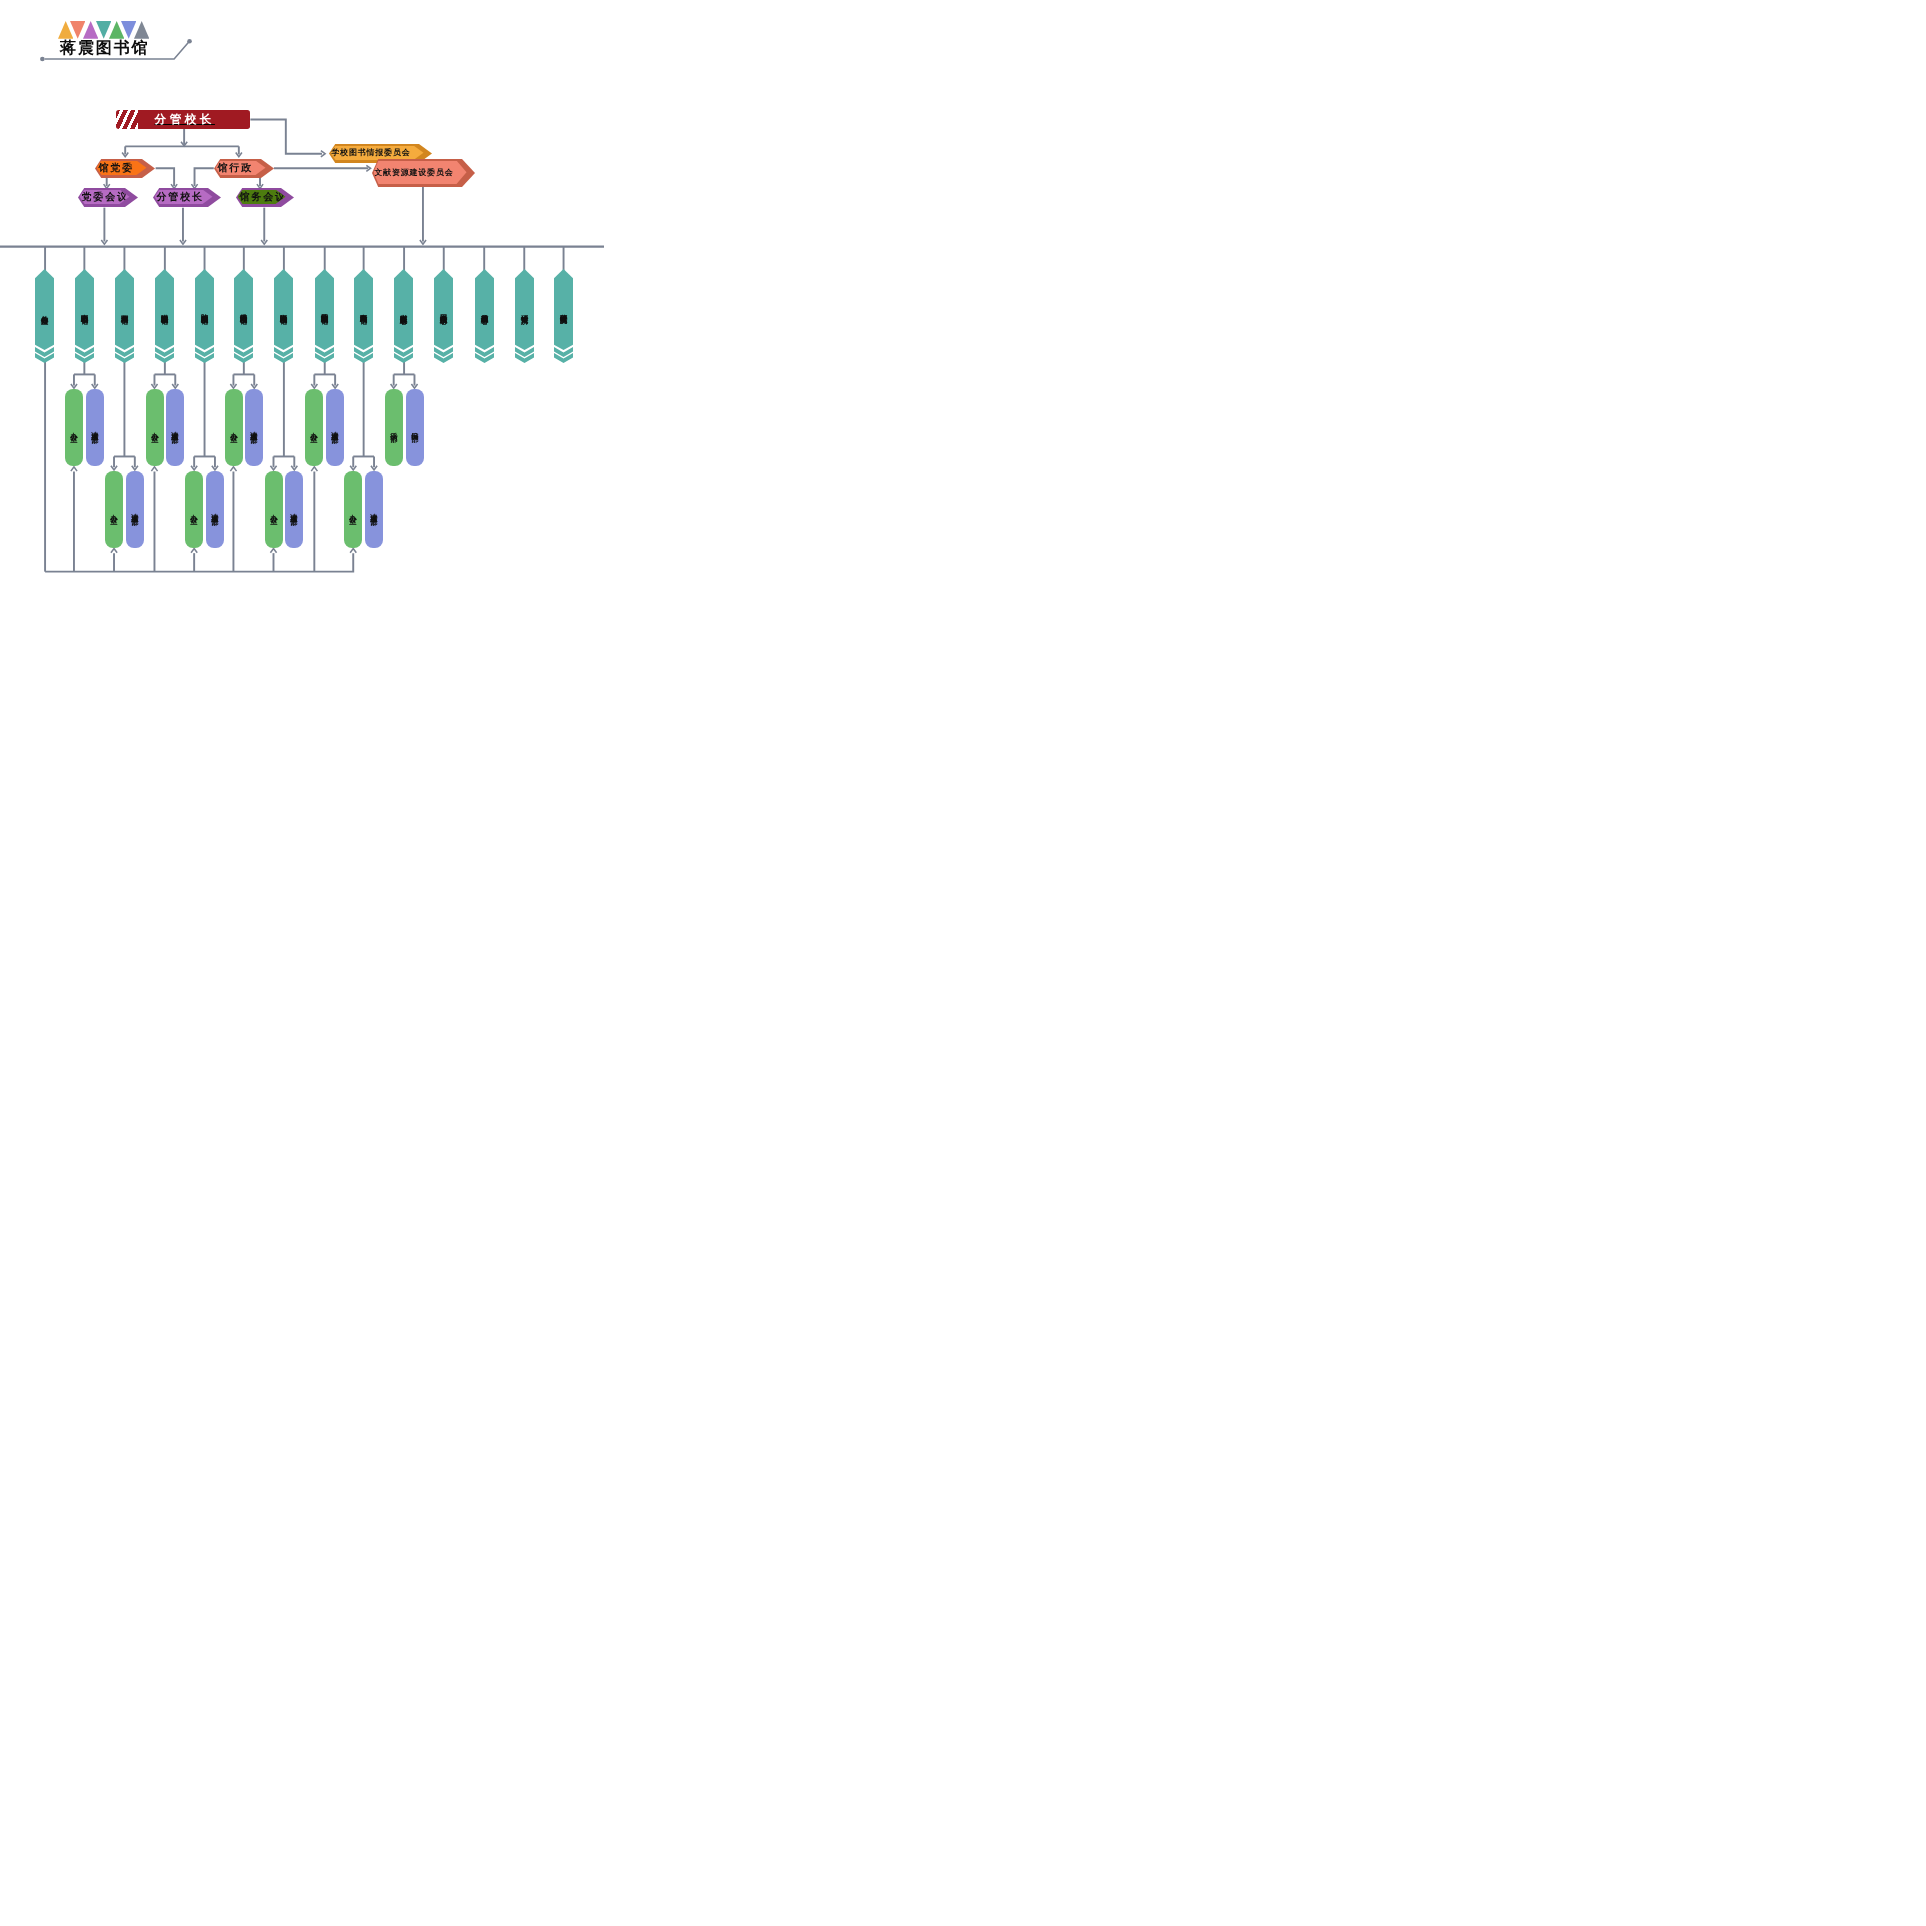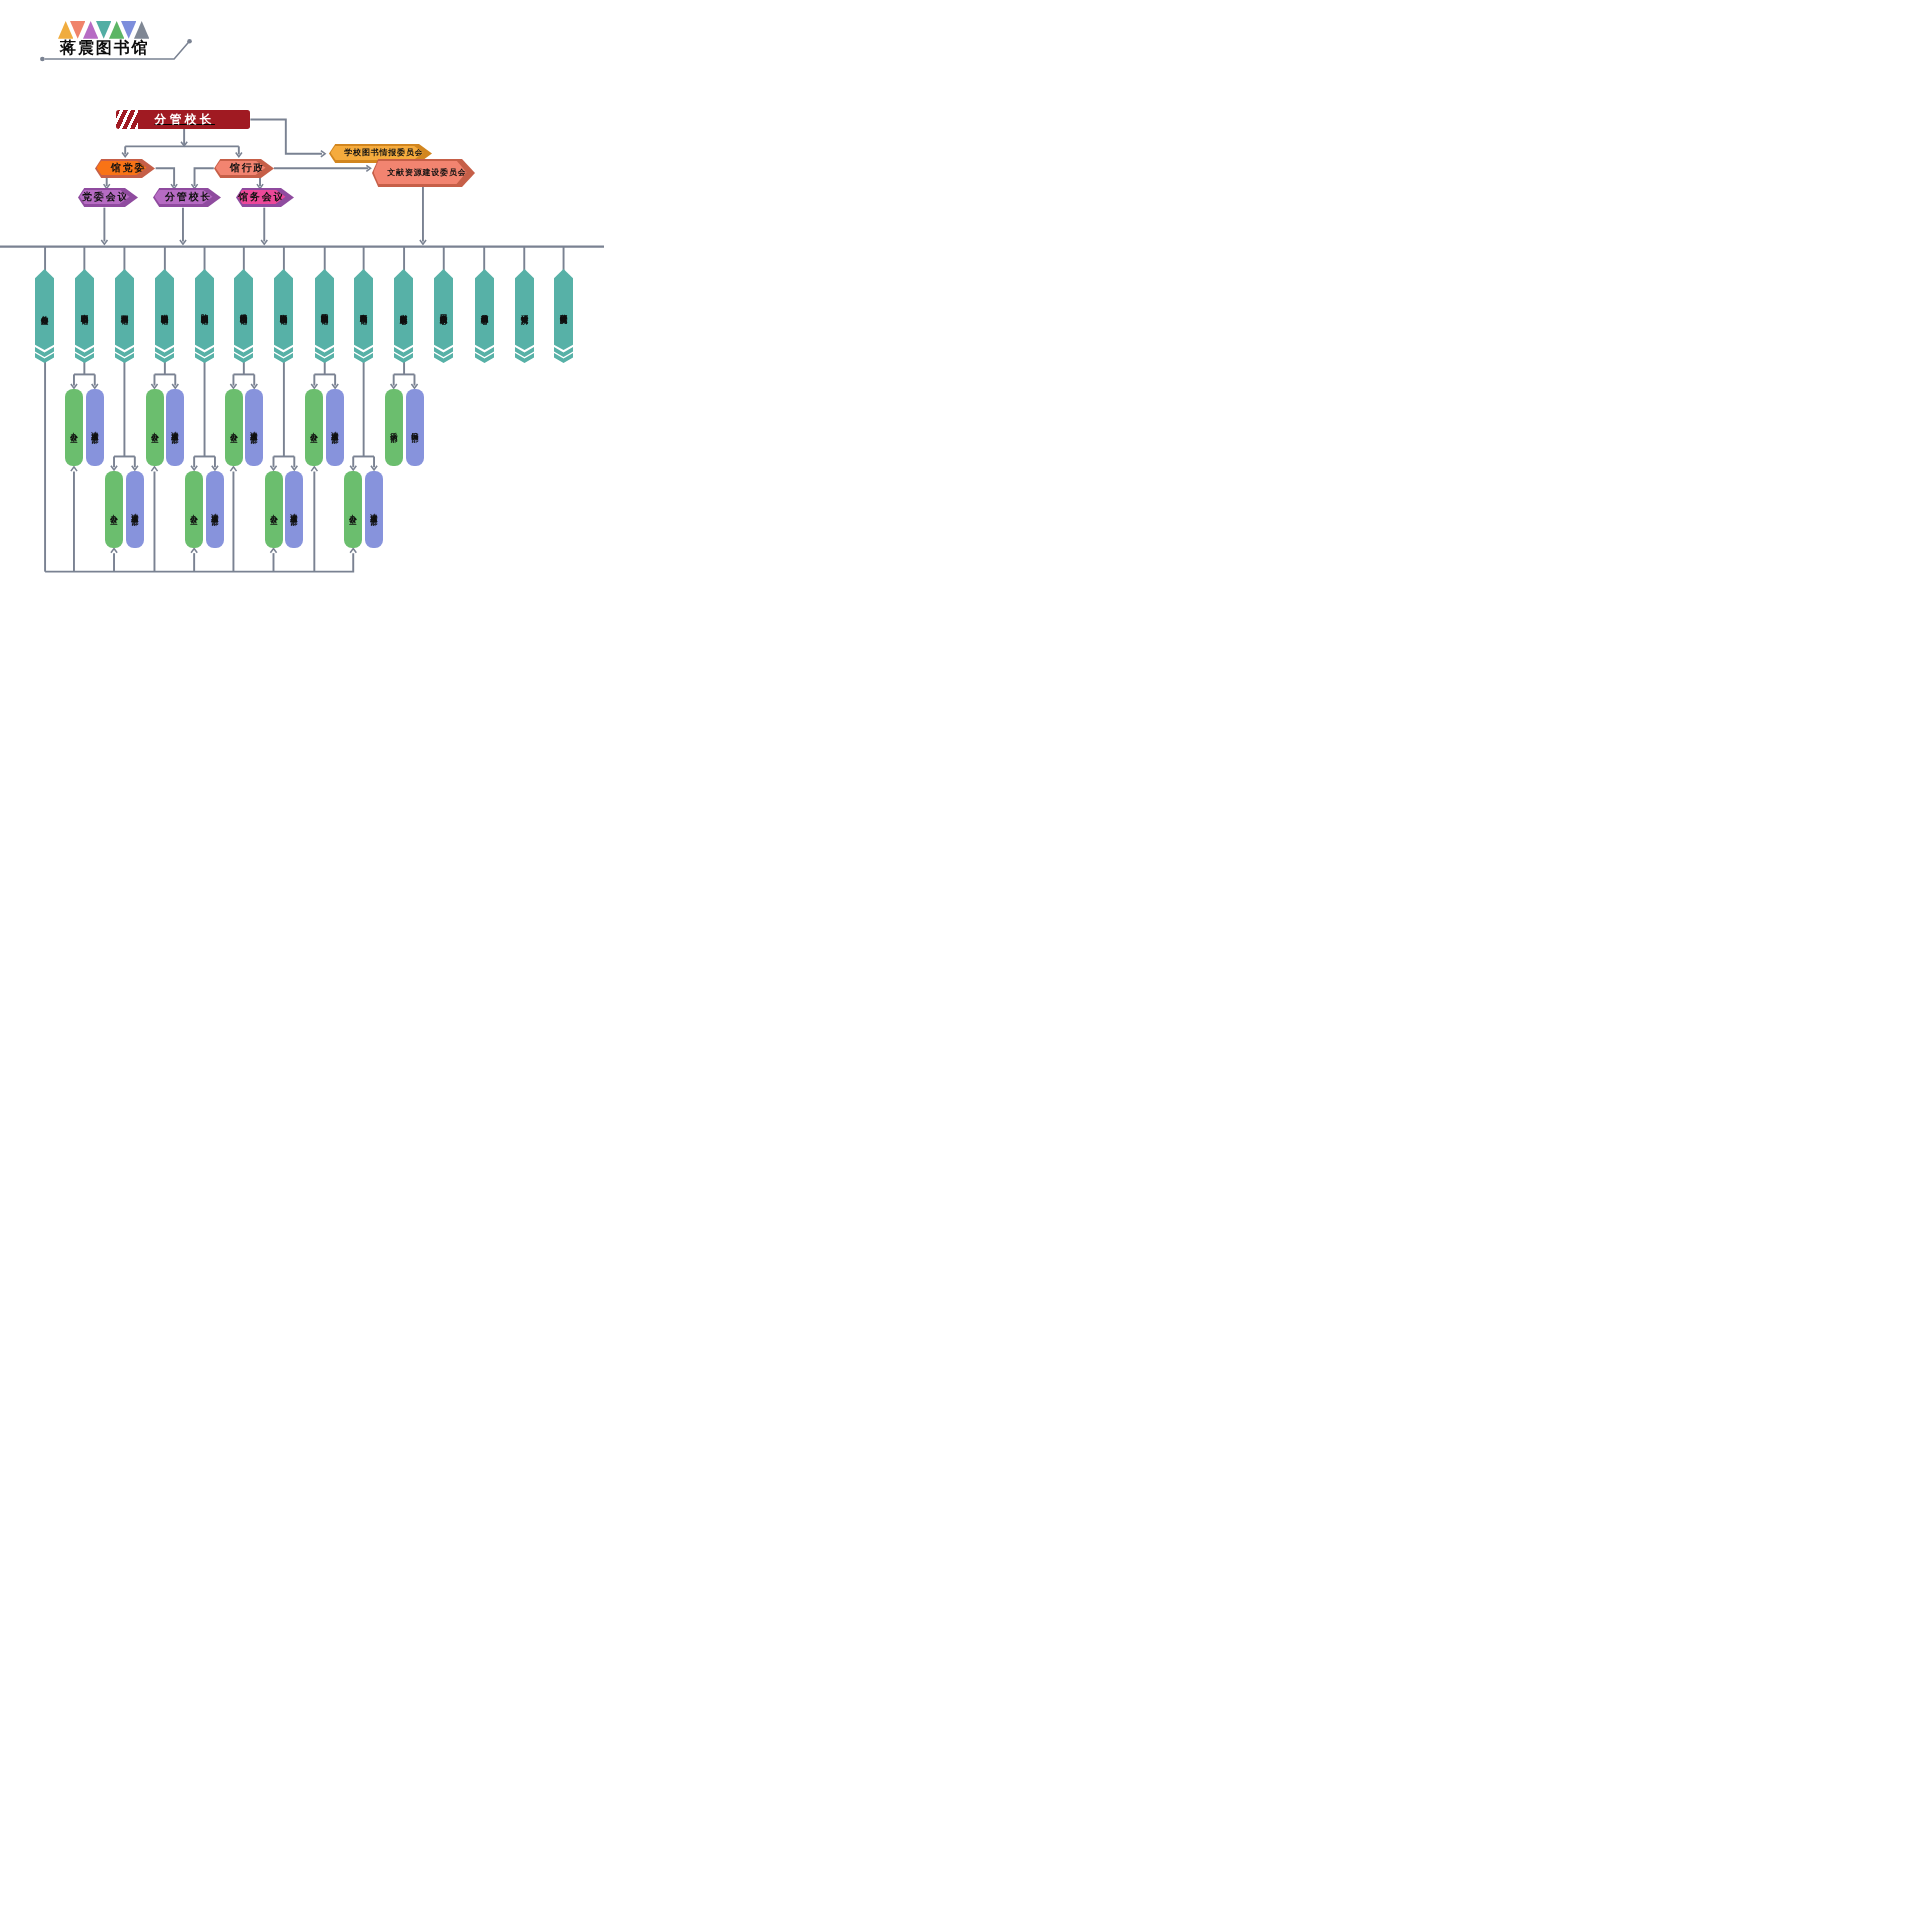--- a/index.html
+++ b/index.html
@@ -16,21 +16,21 @@
   #president .stripes{position:absolute;left:0;top:-1.5px;bottom:-1.5px;width:22.3px;
     background:repeating-linear-gradient(115deg,rgba(255,255,255,0) 0 4.2px,#fff 4.2px 7px);}
   #president .label{position:relative;color:#fff;font-size:11.6px;font-weight:700;
     letter-spacing:3.5px;text-indent:3.5px;}
   
   .hexbox{position:absolute;}
   .hexbox .outer{position:absolute;inset:0;
     clip-path:polygon(6.2px 0,calc(100% - 13px) 0,100% 50%,calc(100% - 13px) 100%,6.2px 100%,0 50%);}
   .hexbox .inner{position:absolute;left:1.5px;top:1.5px;right:8.5px;bottom:3.1px;
     clip-path:polygon(5px 0,calc(100% - 10px) 0,100% 50%,calc(100% - 10px) 100%,5px 100%,0 50%);
-    display:flex;align-items:center;justify-content:flex-end;}
+    display:flex;align-items:center;justify-content:flex-start;}
   .hexbox .txt{font-size:10px;font-weight:700;color:#121212;letter-spacing:1.9px;text-indent:1.9px;white-space:nowrap;}
   .hexbox.small .txt{font-size:8px;letter-spacing:0.8px;text-indent:0.8px;}
   
   .banner{position:absolute;width:19px;height:96px;}
   .banner .body{position:absolute;left:0;top:0;width:19px;height:81px;
     clip-path:polygon(50% 0,100% 11.4%,100% 93.4%,50% 100%,0 93.4%,0 11.4%);
     display:flex;align-items:center;justify-content:center;}
   .banner .chev{position:absolute;left:0;width:19px;height:10px;
     clip-path:polygon(0 0,50% 54%,100% 0,100% 46%,50% 100%,0 46%);}
   .vtext{writing-mode:vertical-rl;text-orientation:upright;color:#101010;}
@@ -206,21 +206,21 @@
 
   <div class="hexbox" id="hx-joint" style="left:153px;top:188px;width:68px;height:19px;">
     <div class="outer" style="background: rgb(143, 75, 159);"></div>
     <div class="inner" style="background: rgb(182, 107, 195);">
       <span class="txt">分管校长</span>
     </div>
   </div>
 
   <div class="hexbox" id="hx-affair" style="left:236px;top:188px;width:58px;height:19px;">
     <div class="outer" style="background: rgb(143, 75, 159);"></div>
-    <div class="inner" style="background: #ec4899;">
+    <div class="inner" style="background: #4d7c0f;">
       <span class="txt">馆务会议</span>
     </div>
   </div>
 
   <div class="hexbox small" id="hx-school" style="left:329px;top:144px;width:103px;height:19px;">
     <div class="outer" style="background: rgb(210, 134, 31);"></div>
     <div class="inner" style="background: rgb(245, 171, 61);">
       <span class="txt">学校图书情报委员会</span>
     </div>
   </div>

